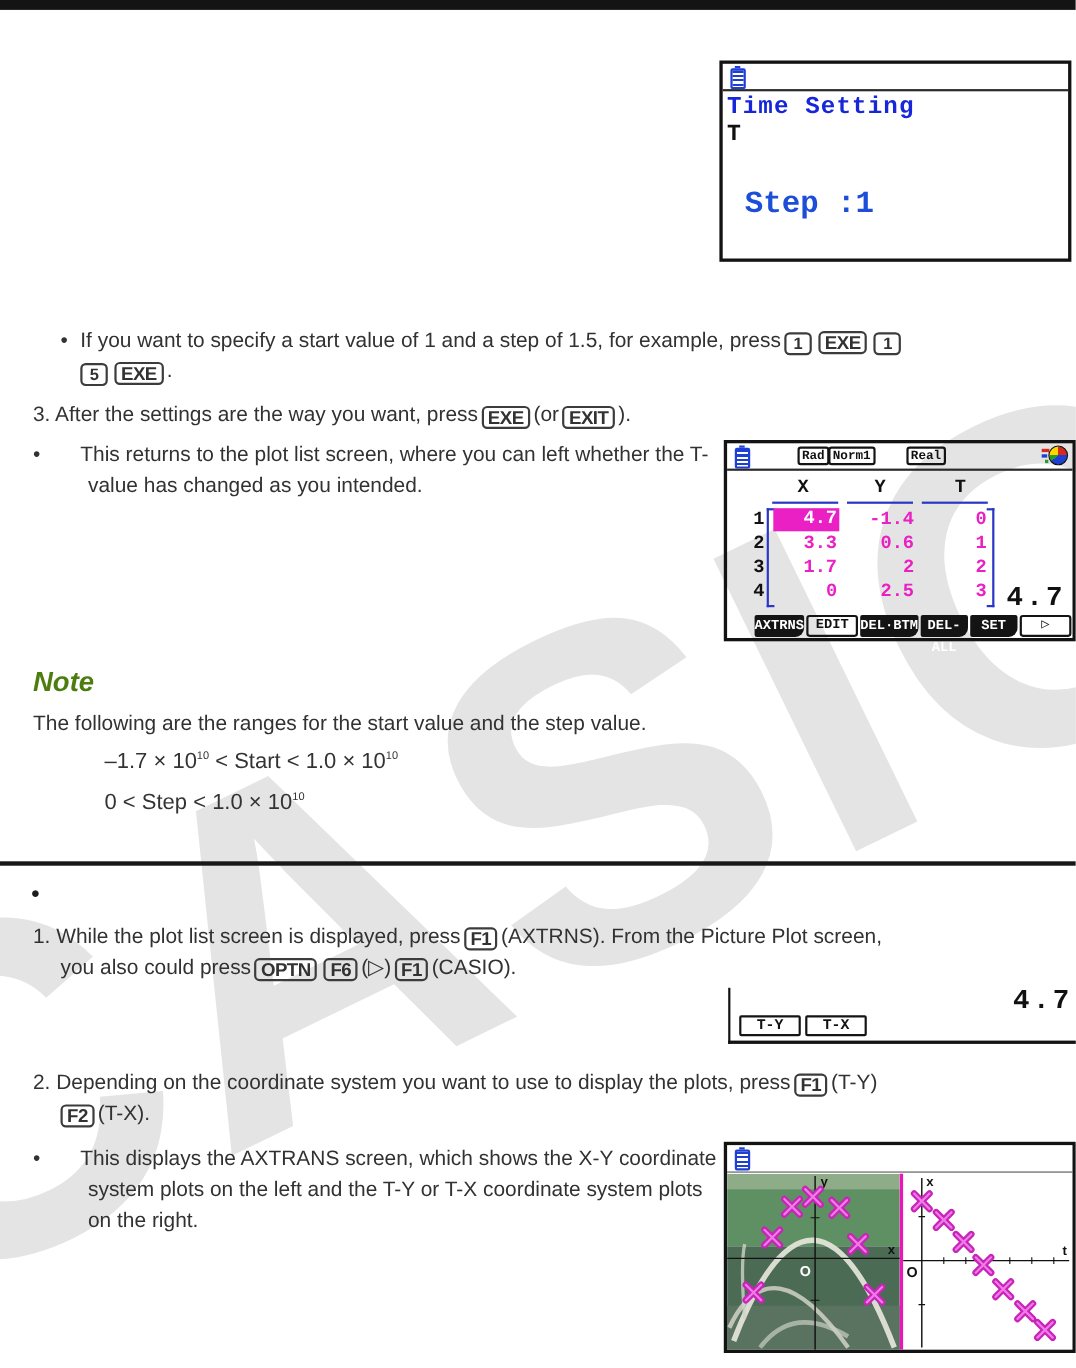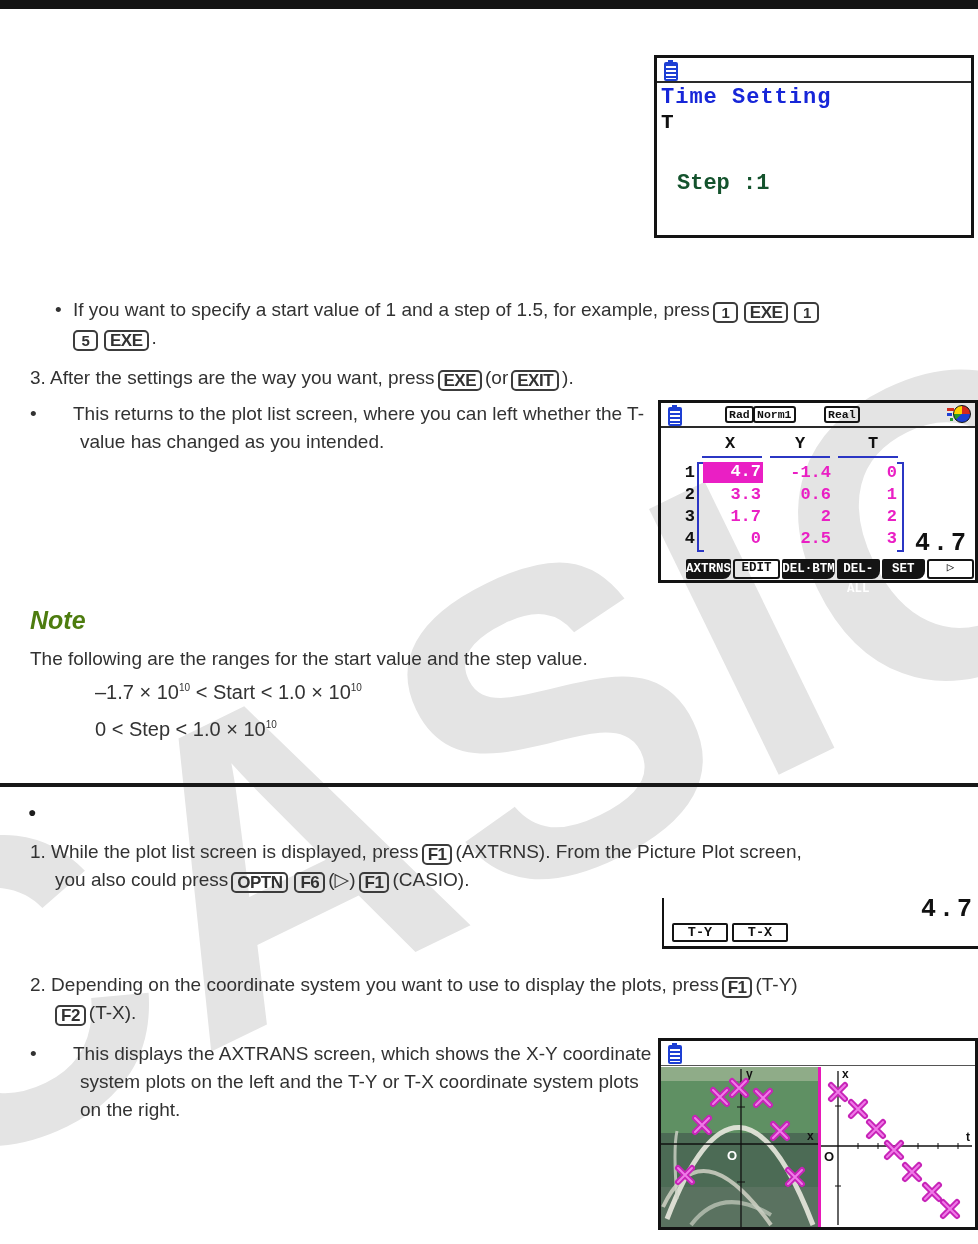--- a/index.html
+++ b/index.html
@@ -40,21 +40,21 @@
   }
   .battery::before{content:"";position:absolute;top:-4px;left:2px;width:5px;height:2px;background:#1d3fd4;}
   .sline{position:absolute;left:0;right:0;height:0;border-top:2px solid #2a2a2a;}
   .sline.thin{border-top:1px solid #555;}
   
   #screen1{left:654px;top:55px;width:314px;height:177px;}
   .ts-title{position:absolute;left:4px;top:27px;font-size:22px;color:#1626d8;letter-spacing:1px;}
   .ts-var{position:absolute;left:4px;top:53px;font-size:21px;color:#111;}
   .ts-start{position:absolute;left:12px;right:0;top:84px;height:25px;background:#000;color:#fff;
             font-size:22px;line-height:25px;padding-left:8px;}
-  .ts-step{position:absolute;left:20px;top:113px;font-size:22px;color:#14532d;}
+  .ts-step{position:absolute;left:20px;top:113px;font-size:28px;color:#1d4ed8;}
   
   #screen2{left:658px;top:400px;width:314px;height:177px;}
   .badge{position:absolute;top:3px;border:2px solid #141414;border-radius:3px;font-size:11.5px;
          line-height:13px;padding:0 2px;color:#111;font-family:"Liberation Mono",monospace;font-weight:bold;}
   .chart-icon{position:absolute;right:4px;top:1px;width:24px;height:20px;}
   .chart-icon .pie{position:absolute;right:0;top:1px;width:16px;height:16px;border-radius:50%;
     border:1px solid #111;
     background:conic-gradient(#d52a1e 0 90deg,#1d3fd4 90deg 230deg,#2a9a2a 230deg 270deg,#ffd400 270deg 360deg);}
   .chart-icon .b1{position:absolute;left:0;top:4px;width:7px;height:3px;background:#d52a1e;}
   .chart-icon .b2{position:absolute;left:0;top:9px;width:5px;height:3px;background:#1d3fd4;}

